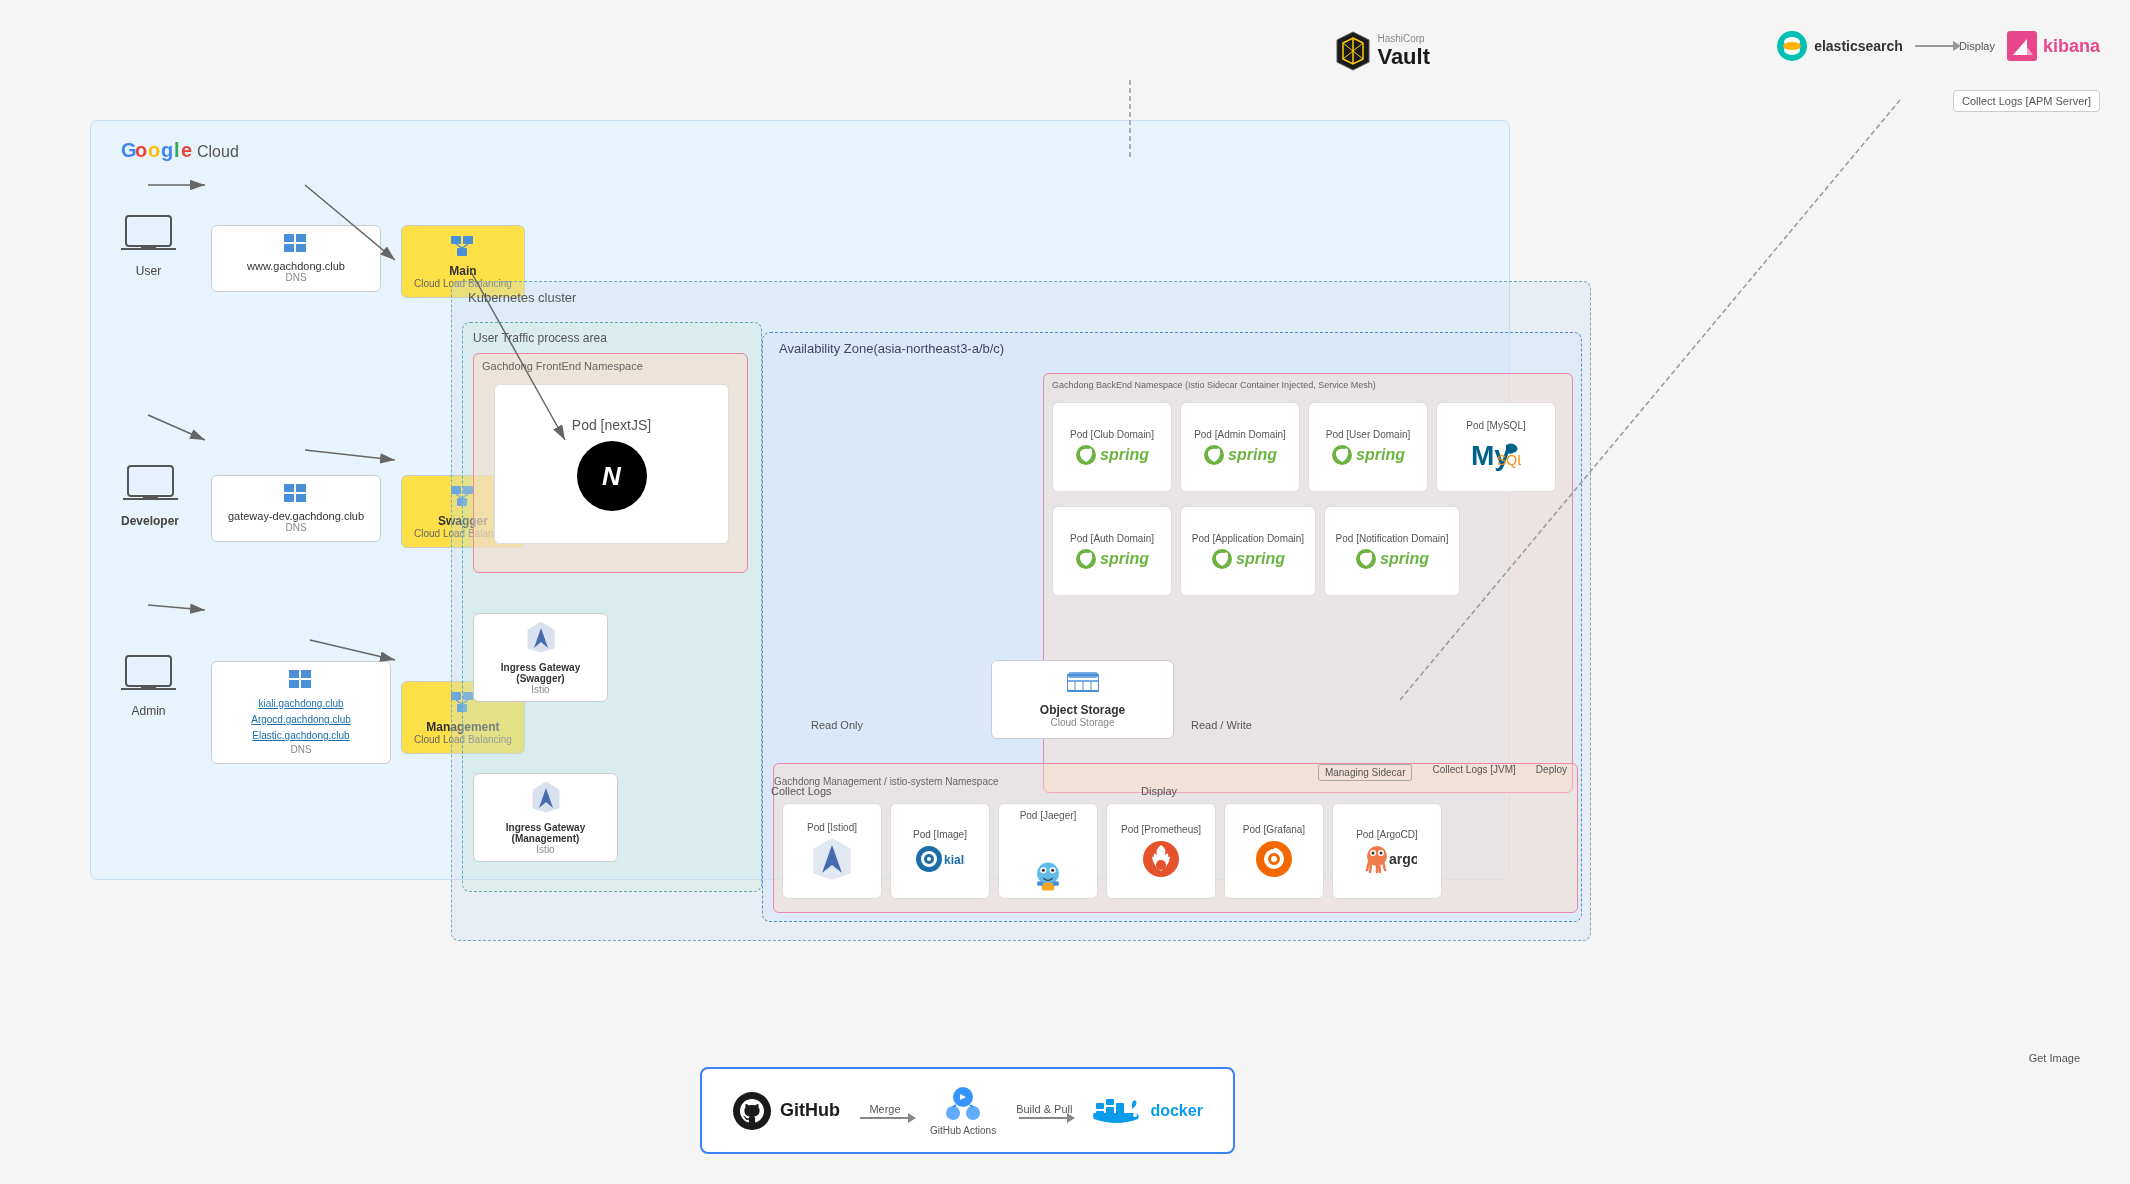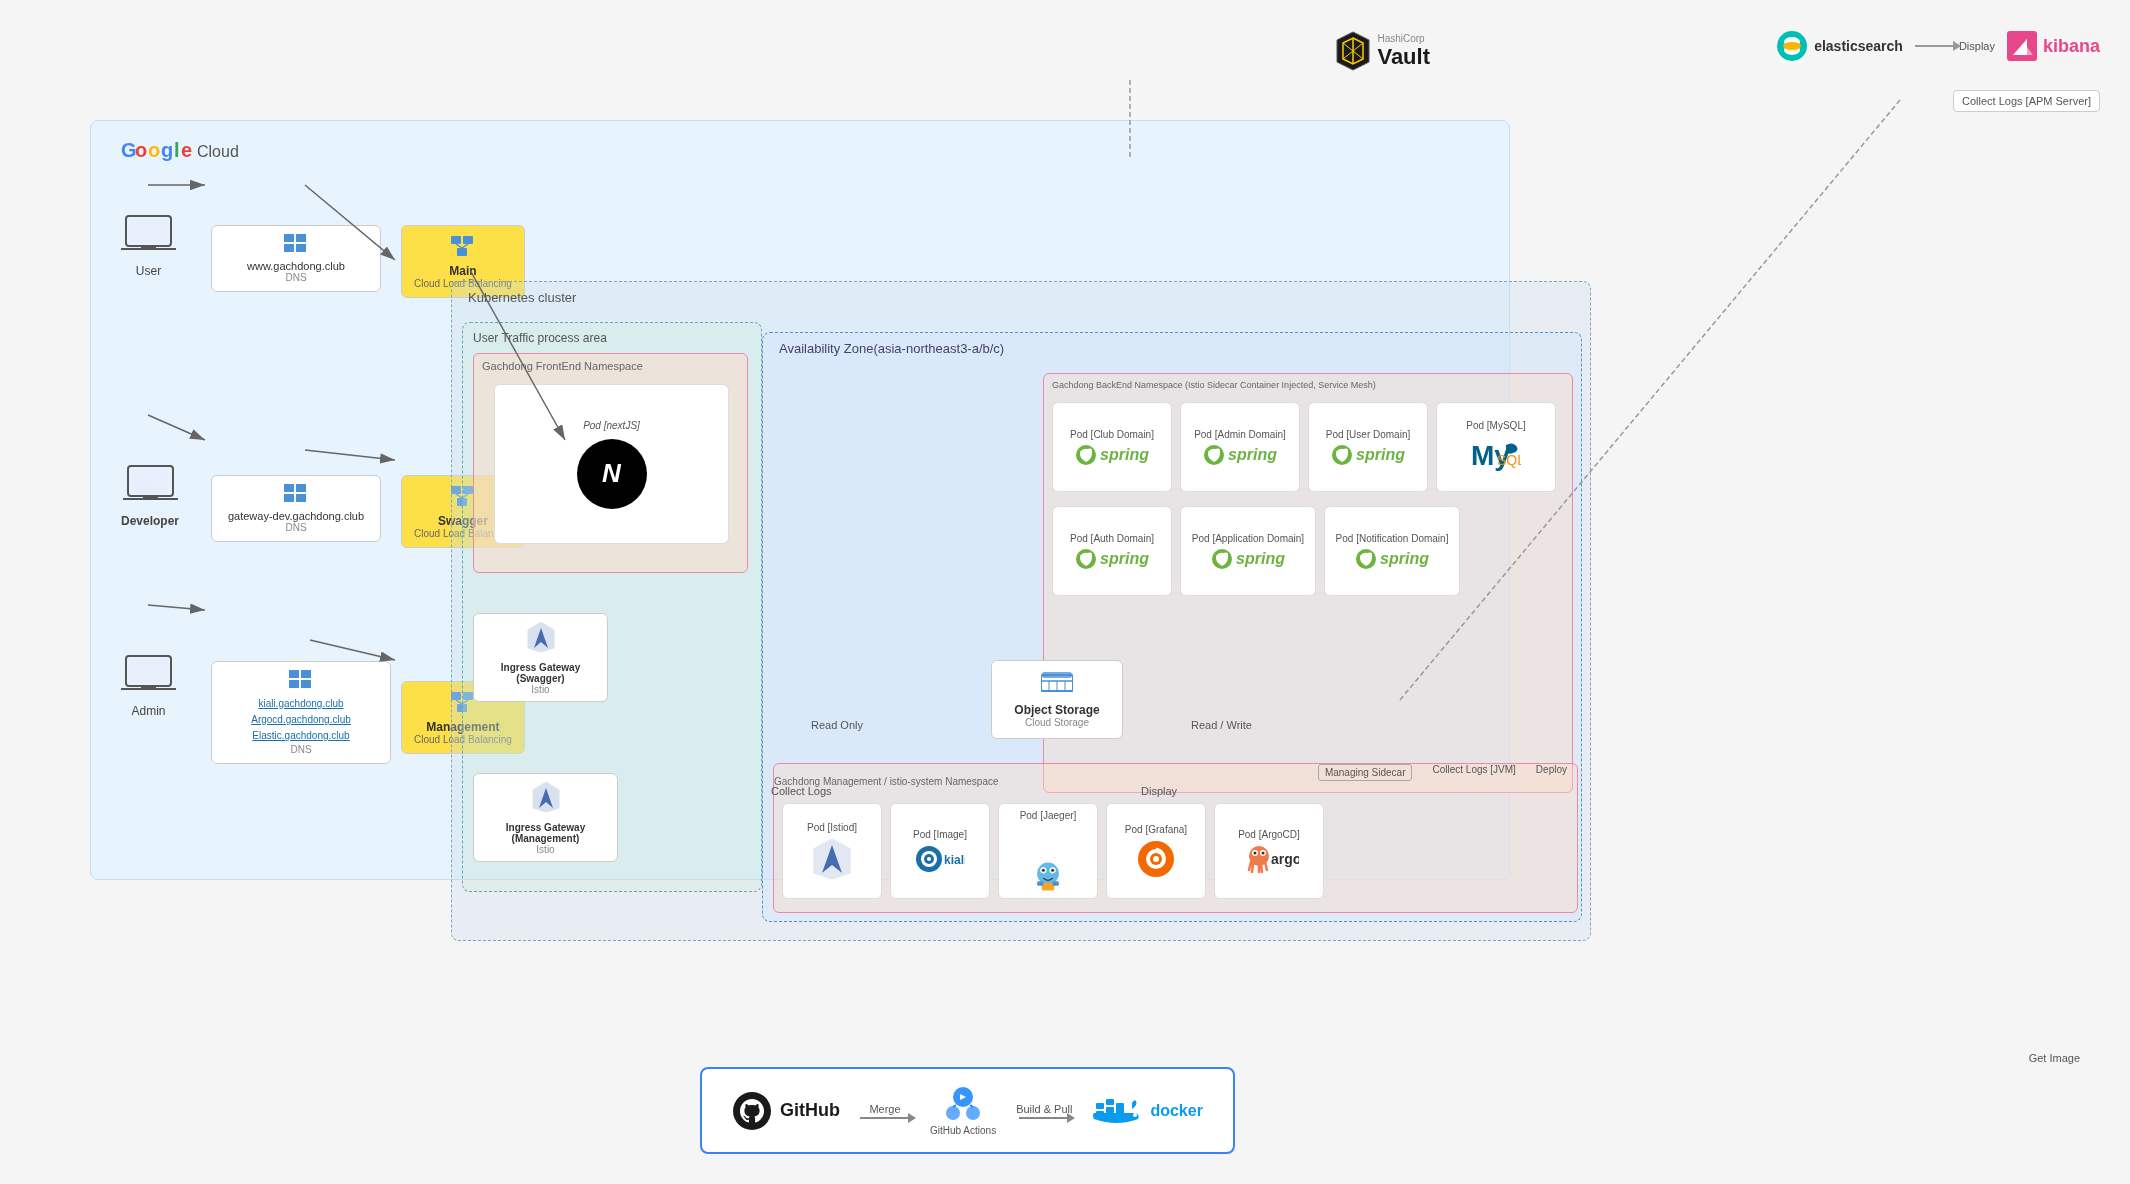--- a/index.html
+++ b/index.html
@@ -225,21 +225,21 @@
     
     .obj-storage {
       position: absolute;
       bottom: 140px;
       left: 900px;
       background: white;
       border: 1px solid #ccc;
       border-radius: 6px;
       padding: 10px 16px;
       text-align: center;
-      width: 132px;
+      width: 183px;
     }
     
     .label-box {
       position: absolute;
       background: white;
       border: 1px solid #bbb;
       border-radius: 4px;
       padding: 4px 8px;
       font-size: 11px;
       color: #444;
@@ -432,21 +432,21 @@
     <div class="k8s-cluster">
       <span class="k8s-label">Kubernetes cluster</span>
 
       <div class="user-traffic-area" style="position:absolute; top:40px; left:10px; width:300px; height:570px;">
         <span class="user-traffic-label">User Traffic process area</span>
 
         <div class="frontend-ns" style="position:absolute; top:30px; left:10px; width:275px; height:220px;">
           <span class="frontend-ns-label">Gachdong FrontEnd Namespace</span>
 
           <div class="pod-box" style="top:30px; left:20px; width:235px; height:160px;">
-            <div style="font-size:10px; color:#555; margin-bottom:8px;font-style:italic;">Pod [nextJS]</div>
+            <div style="font-size:14px; color:#555; margin-bottom:8px;">Pod [nextJS]</div>
             <div class="nextjs-circle">N</div>
           </div>
         </div>
 
         <div class="ingress-box" style="position:absolute; top:290px; left:10px; width:135px;">
           <svg width="30" height="34" viewBox="0 0 30 34" style="margin-bottom:4px;">
             <polygon points="15,2 28,10 28,28 15,32 2,28 2,10" fill="#466bb0" opacity="0.2" stroke="#466bb0" stroke-width="1"></polygon>
             <path d="M8,28 L15,8 L22,28 L15,22 Z" fill="#466bb0"></path>
           </svg>
           <div style="font-size:10px; font-weight:bold; color:#333;">Ingress Gateway<br>(Swagger)</div>
@@ -588,20 +588,29 @@
                 <circle cx="28" cy="12" r="4" fill="white"></circle>
                 <circle cx="16" cy="12" r="2" fill="#333"></circle>
                 <circle cx="28" cy="12" r="2" fill="#333"></circle>
                 <path d="M16,22 Q22,28 28,22" fill="none" stroke="#333" stroke-width="1.5"></path>
                 <rect x="14" y="28" width="16" height="10" fill="#f5a623" rx="2"></rect>
                 <rect x="8" y="26" width="8" height="6" fill="#4a90d9" rx="2"></rect>
                 <rect x="28" y="26" width="8" height="6" fill="#4a90d9" rx="2"></rect>
               </svg>
             </div>
 
+            <div class="pod-box" style="position:relative; width:110px; height:96px;">
+              <div class="pod-label">Pod [Prometheus]</div>
+
+              <svg width="40" height="40" viewBox="0 0 40 40">
+                <circle cx="20" cy="20" r="18" fill="#e6522c"></circle>
+                <path d="M20,6 Q26,10 24,16 Q28,12 27,18 Q30,16 28,22 Q26,28 20,32 Q14,28 12,22 Q10,16 13,18 Q12,12 16,16 Q14,10 20,6Z" fill="white"></path>
+                <circle cx="20" cy="26" r="5" fill="#e6522c"></circle>
+              </svg>
+            </div>
 
             <div class="pod-box" style="position:relative; width:100px; height:96px;">
               <div class="pod-label">Pod [Grafana]</div>
 
               <svg width="40" height="40" viewBox="0 0 40 40">
                 <circle cx="20" cy="20" r="18" fill="#f46800"></circle>
                 <circle cx="20" cy="20" r="10" fill="white"></circle>
                 <circle cx="20" cy="20" r="6" fill="#f46800"></circle>
                 <path d="M20,10 Q28,12 28,20" fill="none" stroke="white" stroke-width="3"></path>
                 <circle cx="20" cy="20" r="3" fill="white"></circle>

